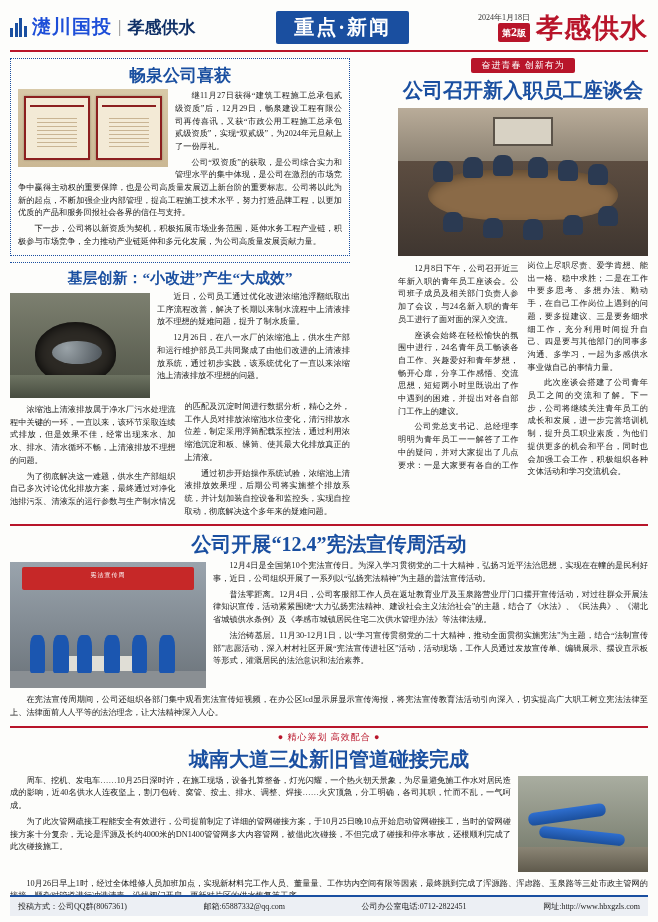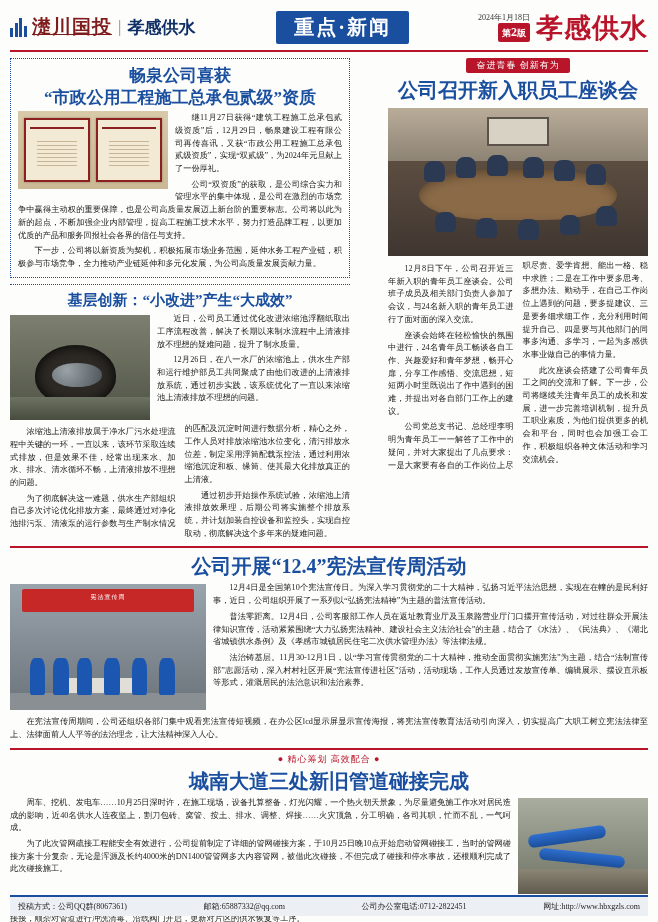--- a/index.html
+++ b/index.html
@@ -33,22 +33,21 @@
   }
   .mh-logo span {
     position: absolute; bottom: 0; width: 3px; background: #1a4fa0;
   }
   .mh-logo span:nth-child(1){ left:0; height: 9px; }
   .mh-logo span:nth-child(2){ left:4.5px; height: 14px; }
   .mh-logo span:nth-child(3){ left:9px; height: 19px; }
   .mh-logo span:nth-child(4){ left:13.5px; height: 11px; }
   .mh-name {
     font-size: 19px; font-weight: bold; letter-spacing: 1px;
-    color: #7f1d1d;
-    text-decoration: underline;
+    color: #1d4ed8;
   }
   .mh-sep { color:#888; font-size: 17px; }
   .mh-sub { font-size: 17px; font-weight: bold; color: #0f2f66; }
 
   .mh-center {
     background: #1a4fa0; color: #fff; font-weight: bold;
     font-size: 20px; letter-spacing: 2px;
     padding: 3px 18px; border-radius: 2px; margin-left: 38px;
   }
   .mh-right { display:flex; align-items: flex-end; gap: 6px; }
@@ -58,21 +57,21 @@
     padding: 1px 4px; border-radius: 2px; display:inline-block;
   }
   .mh-issue .num { font-size: 12px; }
   .mh-title {
     font-size: 27px; font-weight: bold; color:#b8152a;
     letter-spacing: 1px; line-height: 1;
     font-family: "Liberation Serif", serif;
   }
 
   
-  .cols { display: flex; gap: 10px; margin-top: 6px; }
+  .cols { display: flex; gap: 20px; margin-top: 6px; }
   .col-left { width: 340px; }
   .col-right { flex: 1; margin-left: 28px; }
 
   .panel {
     border: 1px dotted #1a4fa0;
     padding: 6px 7px;
   }
 
   .headline {
     color: #1a4fa0; font-weight: bold; text-align: center;
@@ -237,21 +236,20 @@
     </div>
   </div>
 
   <div class="cols">
 
     <div class="col-left">
 
       <div class="panel">
         <div class="headline h1">
           <div>畅泉公司喜获</div>
-          <div>“市政公用工程施工总承包贰级”资质</div>
         </div>
         <div class="photo ph-cert inline-photo-left" style="width:150px;height:78px;">
           <div class="cert"></div>
           <div class="cert"></div>
         </div>
         <div class="body-text">继11月27日获得“建筑工程施工总承包贰级资质”后，12月29日，畅泉建设工程有限公司再传喜讯，又获“市政公用工程施工总承包贰级资质”，实现“双贰级”，为2024年元旦献上了一份厚礼。</div>
         <div class="body-text">公司“双资质”的获取，是公司综合实力和管理水平的集中体现，是公司在激烈的市场竞争中赢得主动权的重要保障，也是公司高质量发展迈上新台阶的重要标志。公司将以此为新的起点，不断加强企业内部管理，提高工程施工技术水平，努力打造品牌工程，以更加优质的产品和服务回报社会各界的信任与支持。</div>
         <div class="clear"></div>
         <div class="body-text">下一步，公司将以新资质为契机，积极拓展市场业务范围，延伸水务工程产业链，积极参与市场竞争，全力推动产业链延伸和多元化发展，为公司高质量发展贡献力量。</div>
       </div>

